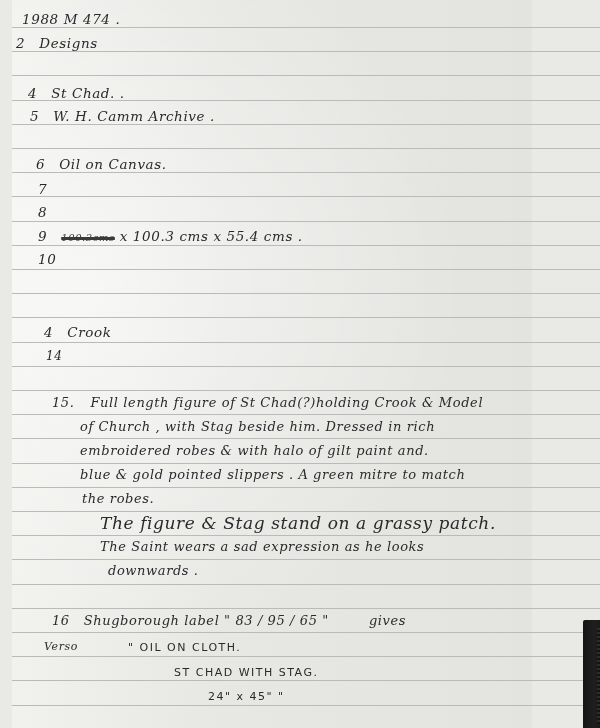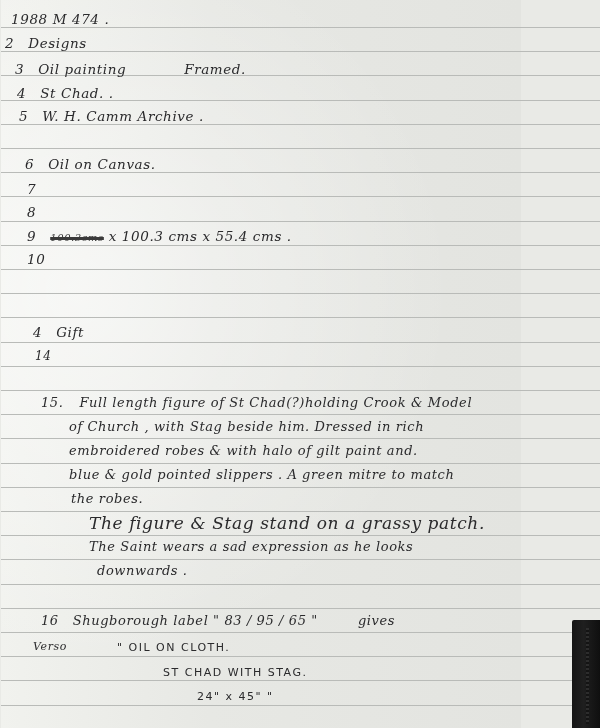--- a/index.html
+++ b/index.html
@@ -2,21 +2,21 @@
 <html><head>
   <meta charset="utf-8">
   <style>
     html, body { margin: 0; padding: 0; }
     body {
       width: 600px; height: 728px; overflow: hidden;
       background: #e9eae6;
       position: relative;
     }
     .page {
-      position: absolute; left: 1px; top: 0; width: 520px; height: 728px;
+      position: absolute; left: 12px; top: 0; width: 520px; height: 728px;
       background:
         radial-gradient(ellipse at 15% 40%, rgba(255,255,255,0.55), rgba(255,255,255,0) 60%),
         linear-gradient(90deg, #f1f2ee 0%, #e7e8e4 40%, #e3e4e0 100%);
       text-decoration: underline;
     }
     .rule {
       position: absolute; left: 0; width: 600px; height: 1px;
       background: #b9bbb8;
     }
     .line {
@@ -76,38 +76,37 @@
       <div class="rule" style="top: 632px;"></div>
       <div class="rule" style="top: 656px;"></div>
       <div class="rule" style="top: 680px;"></div>
       <div class="rule" style="top: 705px;"></div>
     </div>
 
   <div class="line" style="left:10px;top:10px;"><span>1988 M 474 .</span></div>
 
   <div class="line" style="left:4px;top:34px;"><span class="num">2</span><span>Designs</span></div>
 
-  <div class="line" style="left:14px;top:60px;"><span class="num">3</span><span>Oil painting</span><span style="margin-left:58px">Framed.</span></div>
 
   <div class="line" style="left:16px;top:84px;"><span class="num">4</span><span>St Chad.  .</span></div>
 
   <div class="line" style="left:18px;top:107px;"><span class="num">5</span><span>W. H. Camm Archive .</span></div>
 
   <div class="line" style="left:24px;top:155px;"><span class="num">6</span><span>Oil on Canvas.</span></div>
 
   <div class="line" style="left:26px;top:180px;"><span class="num">7</span></div>
 
   <div class="line" style="left:26px;top:203px;"><span class="num">8</span></div>
 
   <div class="line" style="left:26px;top:227px;"><span class="num">9</span><span class="strike">100.3cms</span> <span>x  100.3 cms  x  55.4 cms .</span></div>
 
   <div class="line" style="left:26px;top:250px;"><span class="num">10</span></div>
 
 
-  <div class="line" style="left:32px;top:323px;"><span class="num">4</span><span>Gift</span></div>
+  <div class="line" style="left:32px;top:323px;"><span class="num">4</span><span>Crook</span></div>
 
   <div class="line" style="left:34px;top:347px;font-size:12px;"><span class="num">14</span></div>
 
   <div>
     <div class="line" style="left:40px;top:394px;font-size:13px;"><span class="num" style="margin-right:16px">15.</span><span>Full length figure of St Chad(?)holding Crook &amp; Model</span></div>
     <div class="line" style="left:68px;top:418px;font-size:13px;"><span>of Church , with Stag beside him. Dressed in rich</span></div>
     <div class="line" style="left:68px;top:442px;font-size:13px;"><span>embroidered robes &amp; with halo of gilt paint and.</span></div>
     <div class="line" style="left:68px;top:466px;font-size:13px;"><span>blue &amp; gold pointed slippers . A green mitre to match</span></div>
     <div class="line" style="left:70px;top:490px;font-size:13px;"><span>the robes.</span></div>
     <div class="line" style="left:88px;top:514px;font-size:17px;"><span>The figure &amp; Stag stand on a grassy patch.</span></div>

